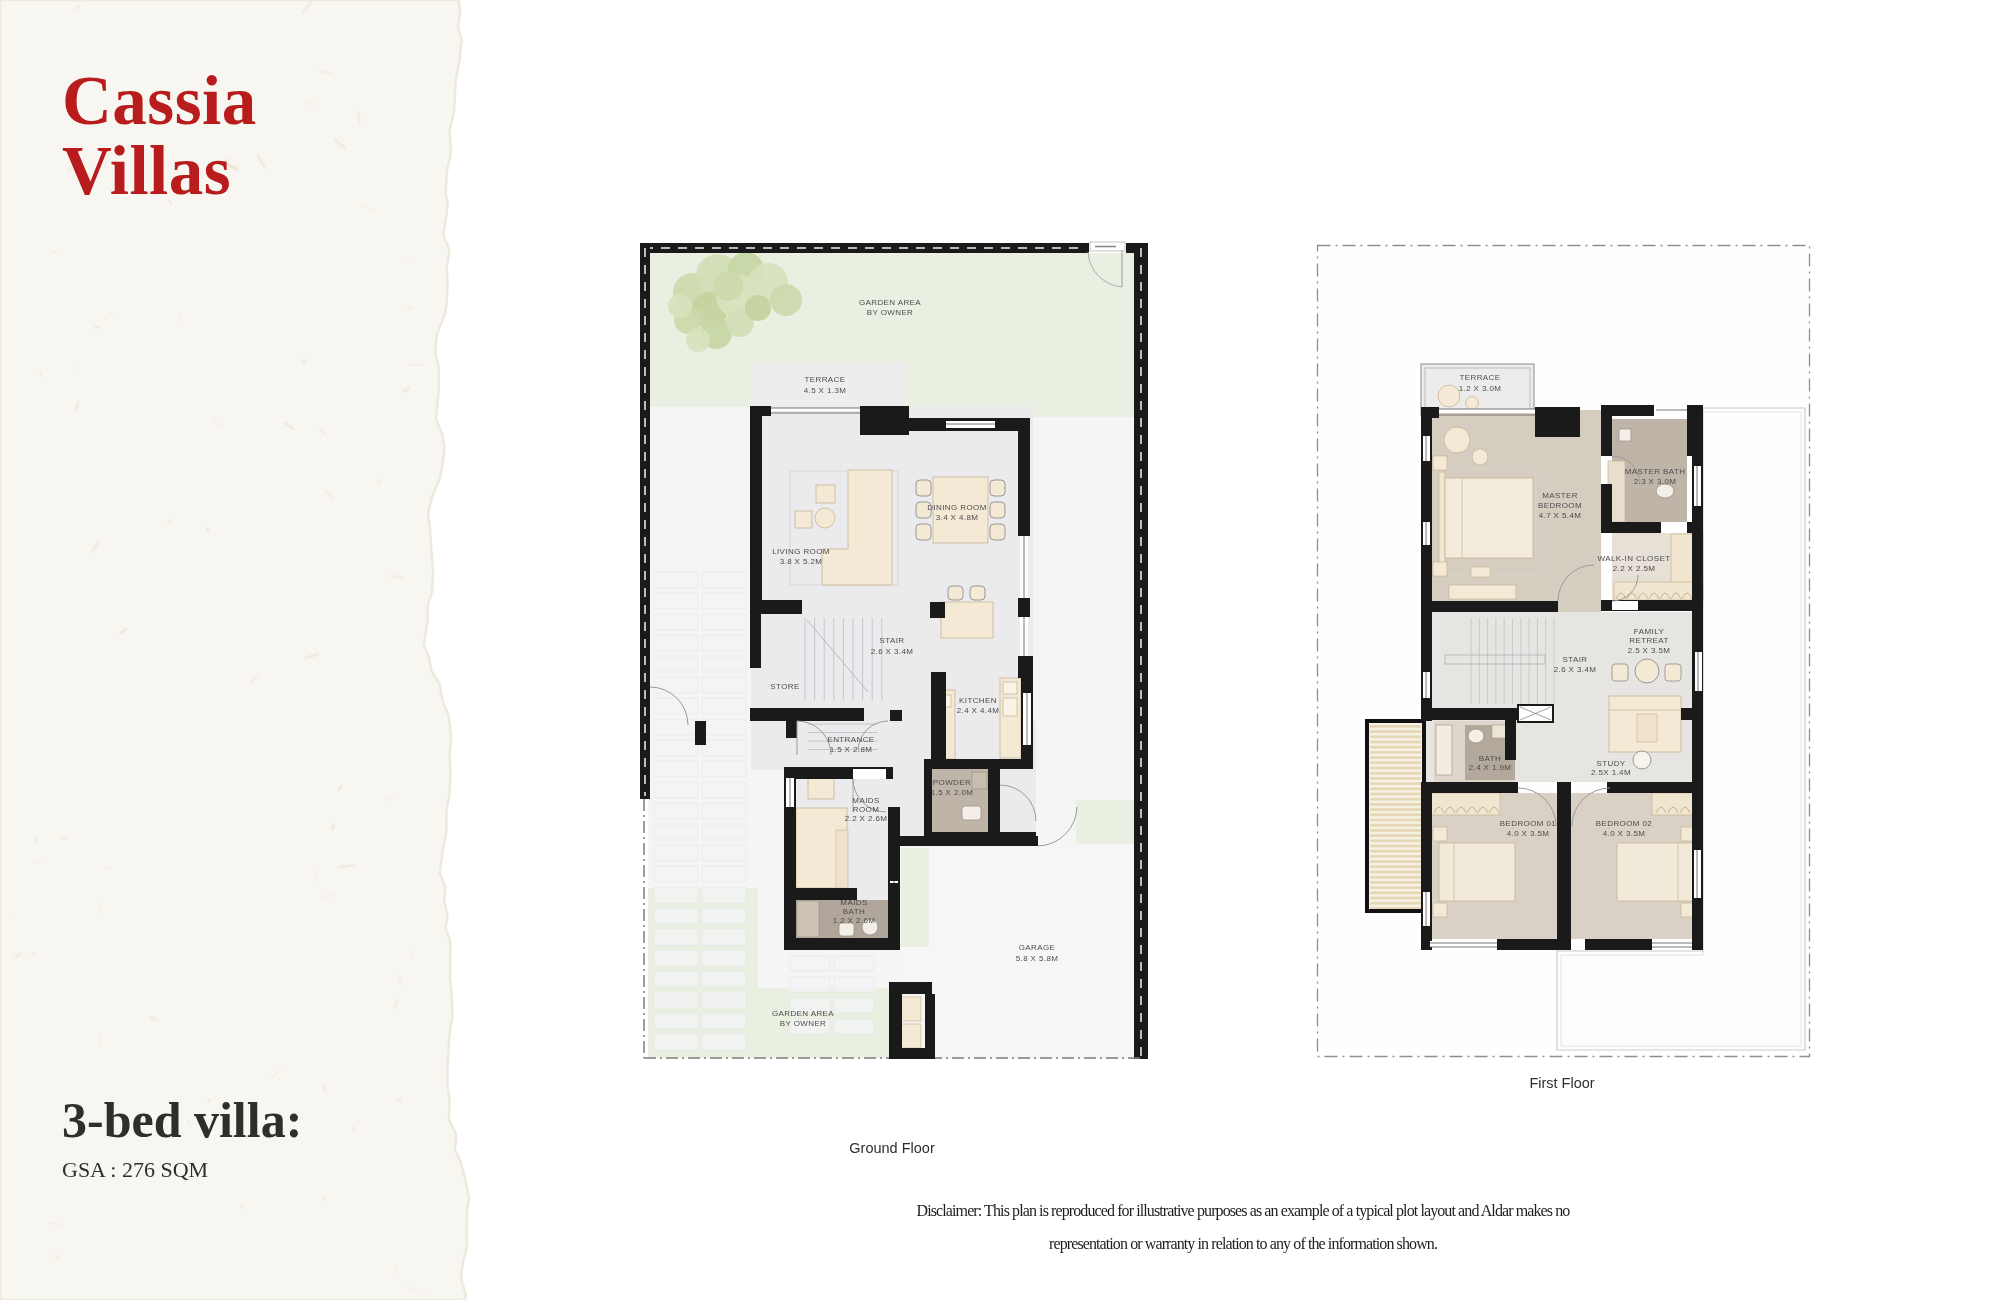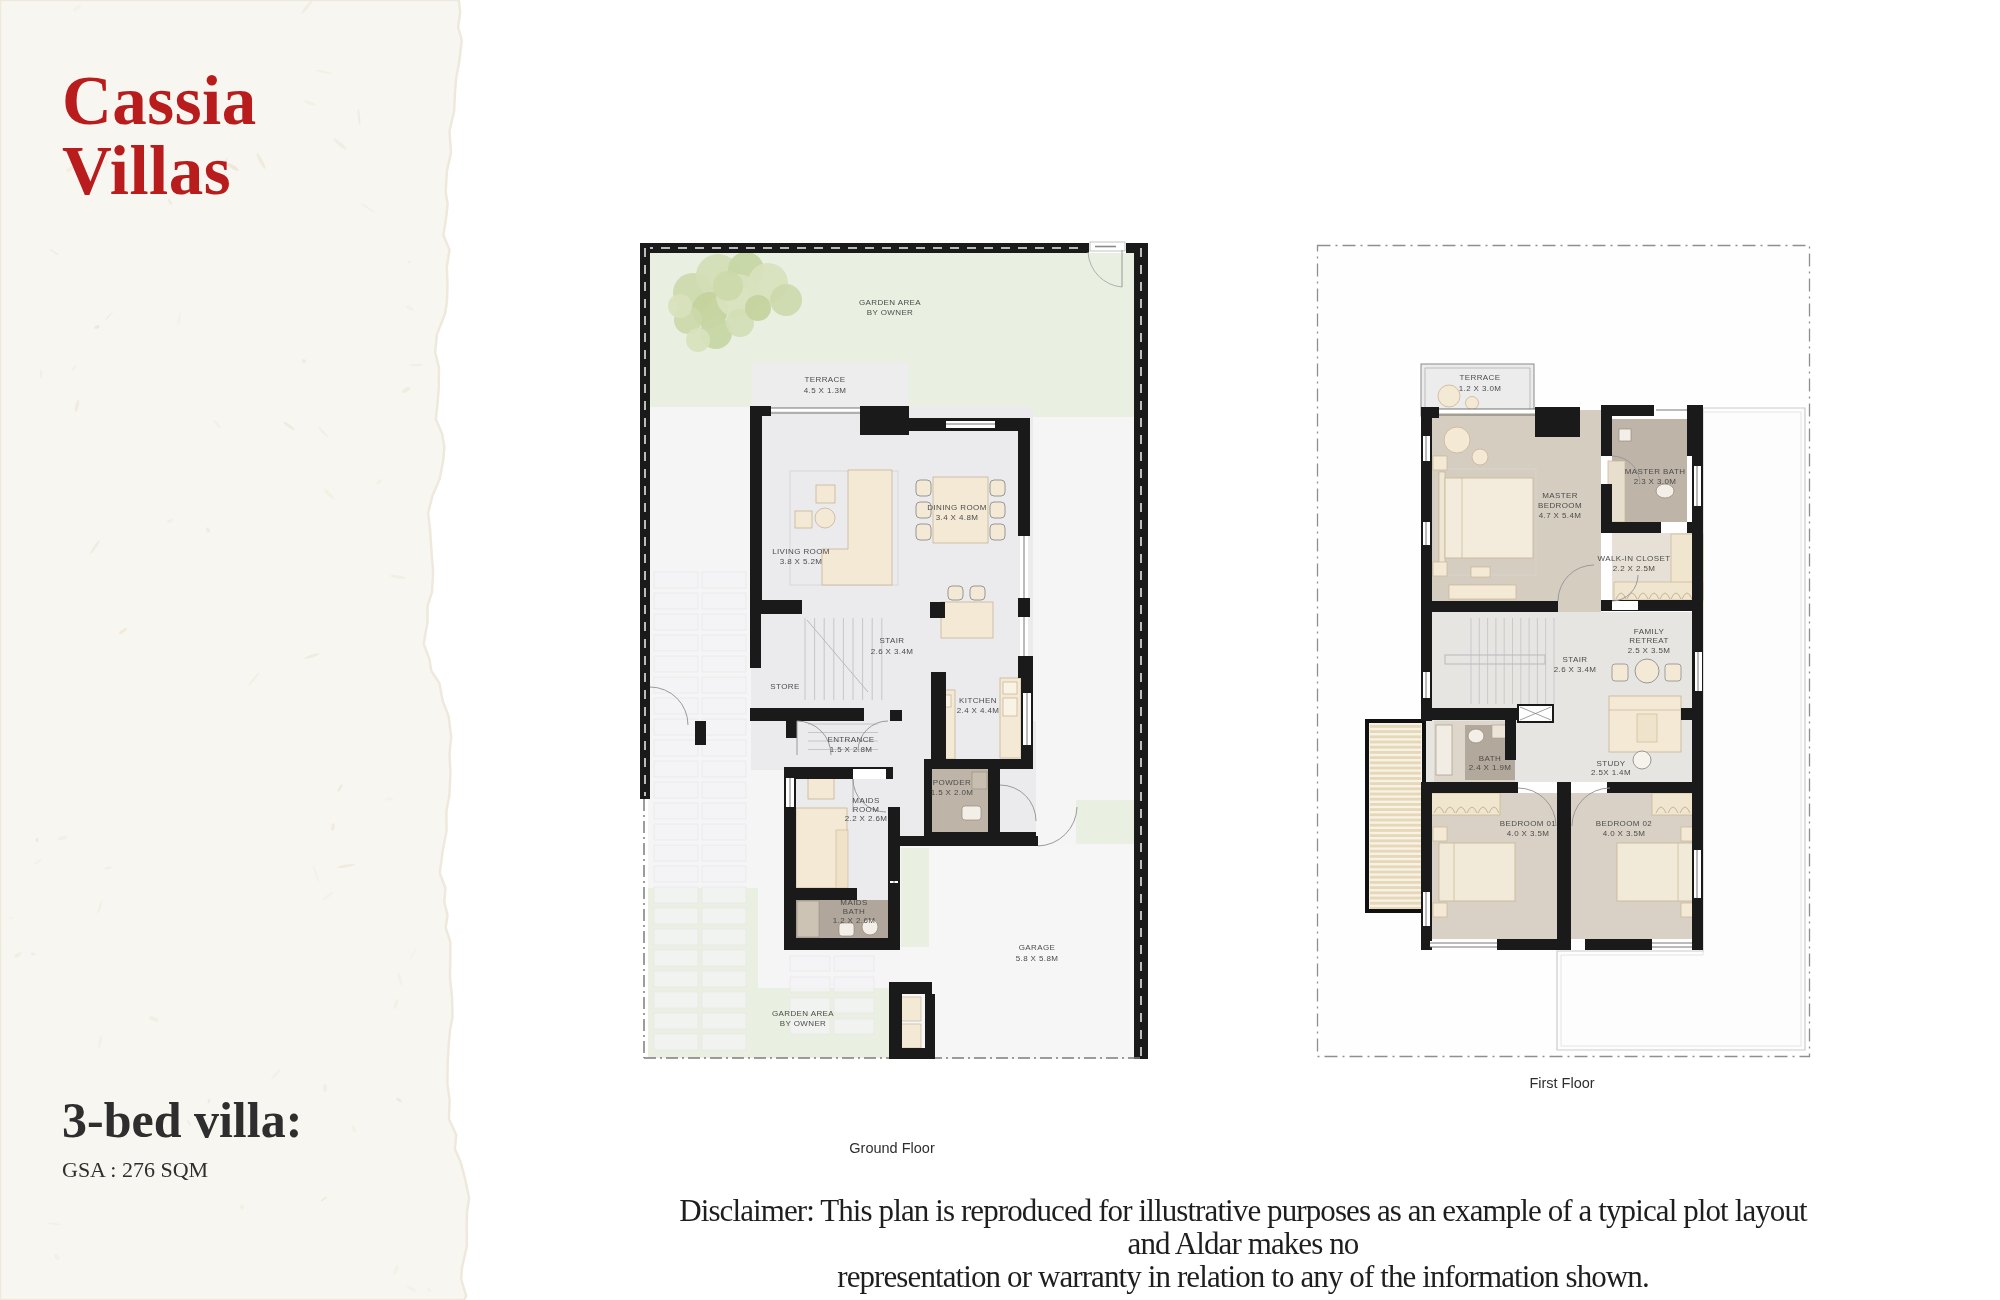--- a/index.html
+++ b/index.html
@@ -7,21 +7,21 @@
 #panel{position:absolute;left:0;top:0;width:480px;height:1300px;}
 #title{position:absolute;left:62px;top:66px;font-family:"Liberation Serif",serif;
   font-size:69px;font-weight:bold;color:#b91c1c;line-height:70px;letter-spacing:0.5px;}
 #sub{position:absolute;left:62px;top:1092px;font-family:"Liberation Serif",serif;color:#2e2e2e;}
 #sub .l1{font-size:50px;font-weight:bold;line-height:57px;}
 #sub .l2{font-size:50px;font-weight:normal;line-height:57px;}
 #sub .l3{font-size:22px;font-weight:normal;margin-top:8px;}
 .floorlabel{position:absolute;font-family:Liberation Sans, sans-serif;font-size:14.5px;color:#2e2e2e;
   text-align:center;width:300px;margin-top:7px;}
 #disc{position:absolute;left:663px;top:1194px;width:1160px;text-align:center;
-  font-family:"Liberation Serif",serif;font-size:31px;color:#1e1e1e;line-height:33px;letter-spacing:-0.9px;}
+  font-family:"Liberation Serif",serif;font-size:16px;color:#1e1e1e;line-height:33px;letter-spacing:-0.9px;}
 svg text{font-family:"Liberation Sans",sans-serif;}
 </style></head>
 <body>
 <svg id="panel" width="480" height="1300" viewBox="0 0 480 1300">
   <path d="M0,0 L458.8,0 L458.8,0 L460.2,12 L458.1,27 L461.7,40 L459.5,60 L456.2,78 L455.1,91 L454.1,111 L449.5,131 L451.0,153 L446.9,171 L445.7,192 L447.6,204 L446.1,218 L443.4,235 L449.5,250 L446.8,267 L447.5,285 L446.9,302 L445.0,314 L437.0,334 L435.1,352 L439.0,368 L438.7,389 L437.3,406 L435.8,419 L442.2,434 L444.4,447 L443.3,460 L439.7,479 L432.4,496 L428.1,513 L430.0,529 L431.5,551 L433.1,572 L432.0,592 L427.6,606 L427.5,622 L423.7,644 L429.4,659 L431.3,671 L439.3,683 L442.7,701 L448.6,716 L451.2,737 L449.5,754 L450.5,773 L449.4,795 L446.4,811 L446.5,831 L442.5,852 L439.8,873 L445.4,888 L444.3,902 L447.5,915 L445.7,928 L450.4,942 L450.3,960 L450.0,978 L452.0,997 L452.5,1017 L450.2,1029 L448.9,1042 L447.7,1062 L447.4,1084 L449.6,1100 L448.9,1119 L456.3,1135 L454.9,1149 L460.6,1162 L464.9,1178 L469.1,1198 L467.0,1212 L466.6,1226 L466.9,1246 L462.1,1267 L461.1,1279 L466.2,1296 L464.0,1300 L0,1300 Z" fill="#f8f6f0"></path>
   <path d="M0,0 L458.8,0 L458.8,0 L460.2,12 L458.1,27 L461.7,40 L459.5,60 L456.2,78 L455.1,91 L454.1,111 L449.5,131 L451.0,153 L446.9,171 L445.7,192 L447.6,204 L446.1,218 L443.4,235 L449.5,250 L446.8,267 L447.5,285 L446.9,302 L445.0,314 L437.0,334 L435.1,352 L439.0,368 L438.7,389 L437.3,406 L435.8,419 L442.2,434 L444.4,447 L443.3,460 L439.7,479 L432.4,496 L428.1,513 L430.0,529 L431.5,551 L433.1,572 L432.0,592 L427.6,606 L427.5,622 L423.7,644 L429.4,659 L431.3,671 L439.3,683 L442.7,701 L448.6,716 L451.2,737 L449.5,754 L450.5,773 L449.4,795 L446.4,811 L446.5,831 L442.5,852 L439.8,873 L445.4,888 L444.3,902 L447.5,915 L445.7,928 L450.4,942 L450.3,960 L450.0,978 L452.0,997 L452.5,1017 L450.2,1029 L448.9,1042 L447.7,1062 L447.4,1084 L449.6,1100 L448.9,1119 L456.3,1135 L454.9,1149 L460.6,1162 L464.9,1178 L469.1,1198 L467.0,1212 L466.6,1226 L466.9,1246 L462.1,1267 L461.1,1279 L466.2,1296 L464.0,1300 L0,1300 Z" fill="none" stroke="#efe9dd" stroke-width="2.5"></path>
   <ellipse cx="109" cy="316" rx="6.0" ry="0.9" fill="#efe6d2" opacity="0.49" transform="rotate(132 109 316)"></ellipse>
     <ellipse cx="233" cy="167" rx="6.6" ry="1.9" fill="#e5dbc6" opacity="0.49" transform="rotate(30 233 167)"></ellipse>
     <ellipse cx="400" cy="979" rx="6.8" ry="1.7" fill="#f0e9da" opacity="0.36" transform="rotate(72 400 979)"></ellipse>
     <ellipse cx="226" cy="161" rx="3.6" ry="1.2" fill="#e9ddc4" opacity="0.40" transform="rotate(106 226 161)"></ellipse>

